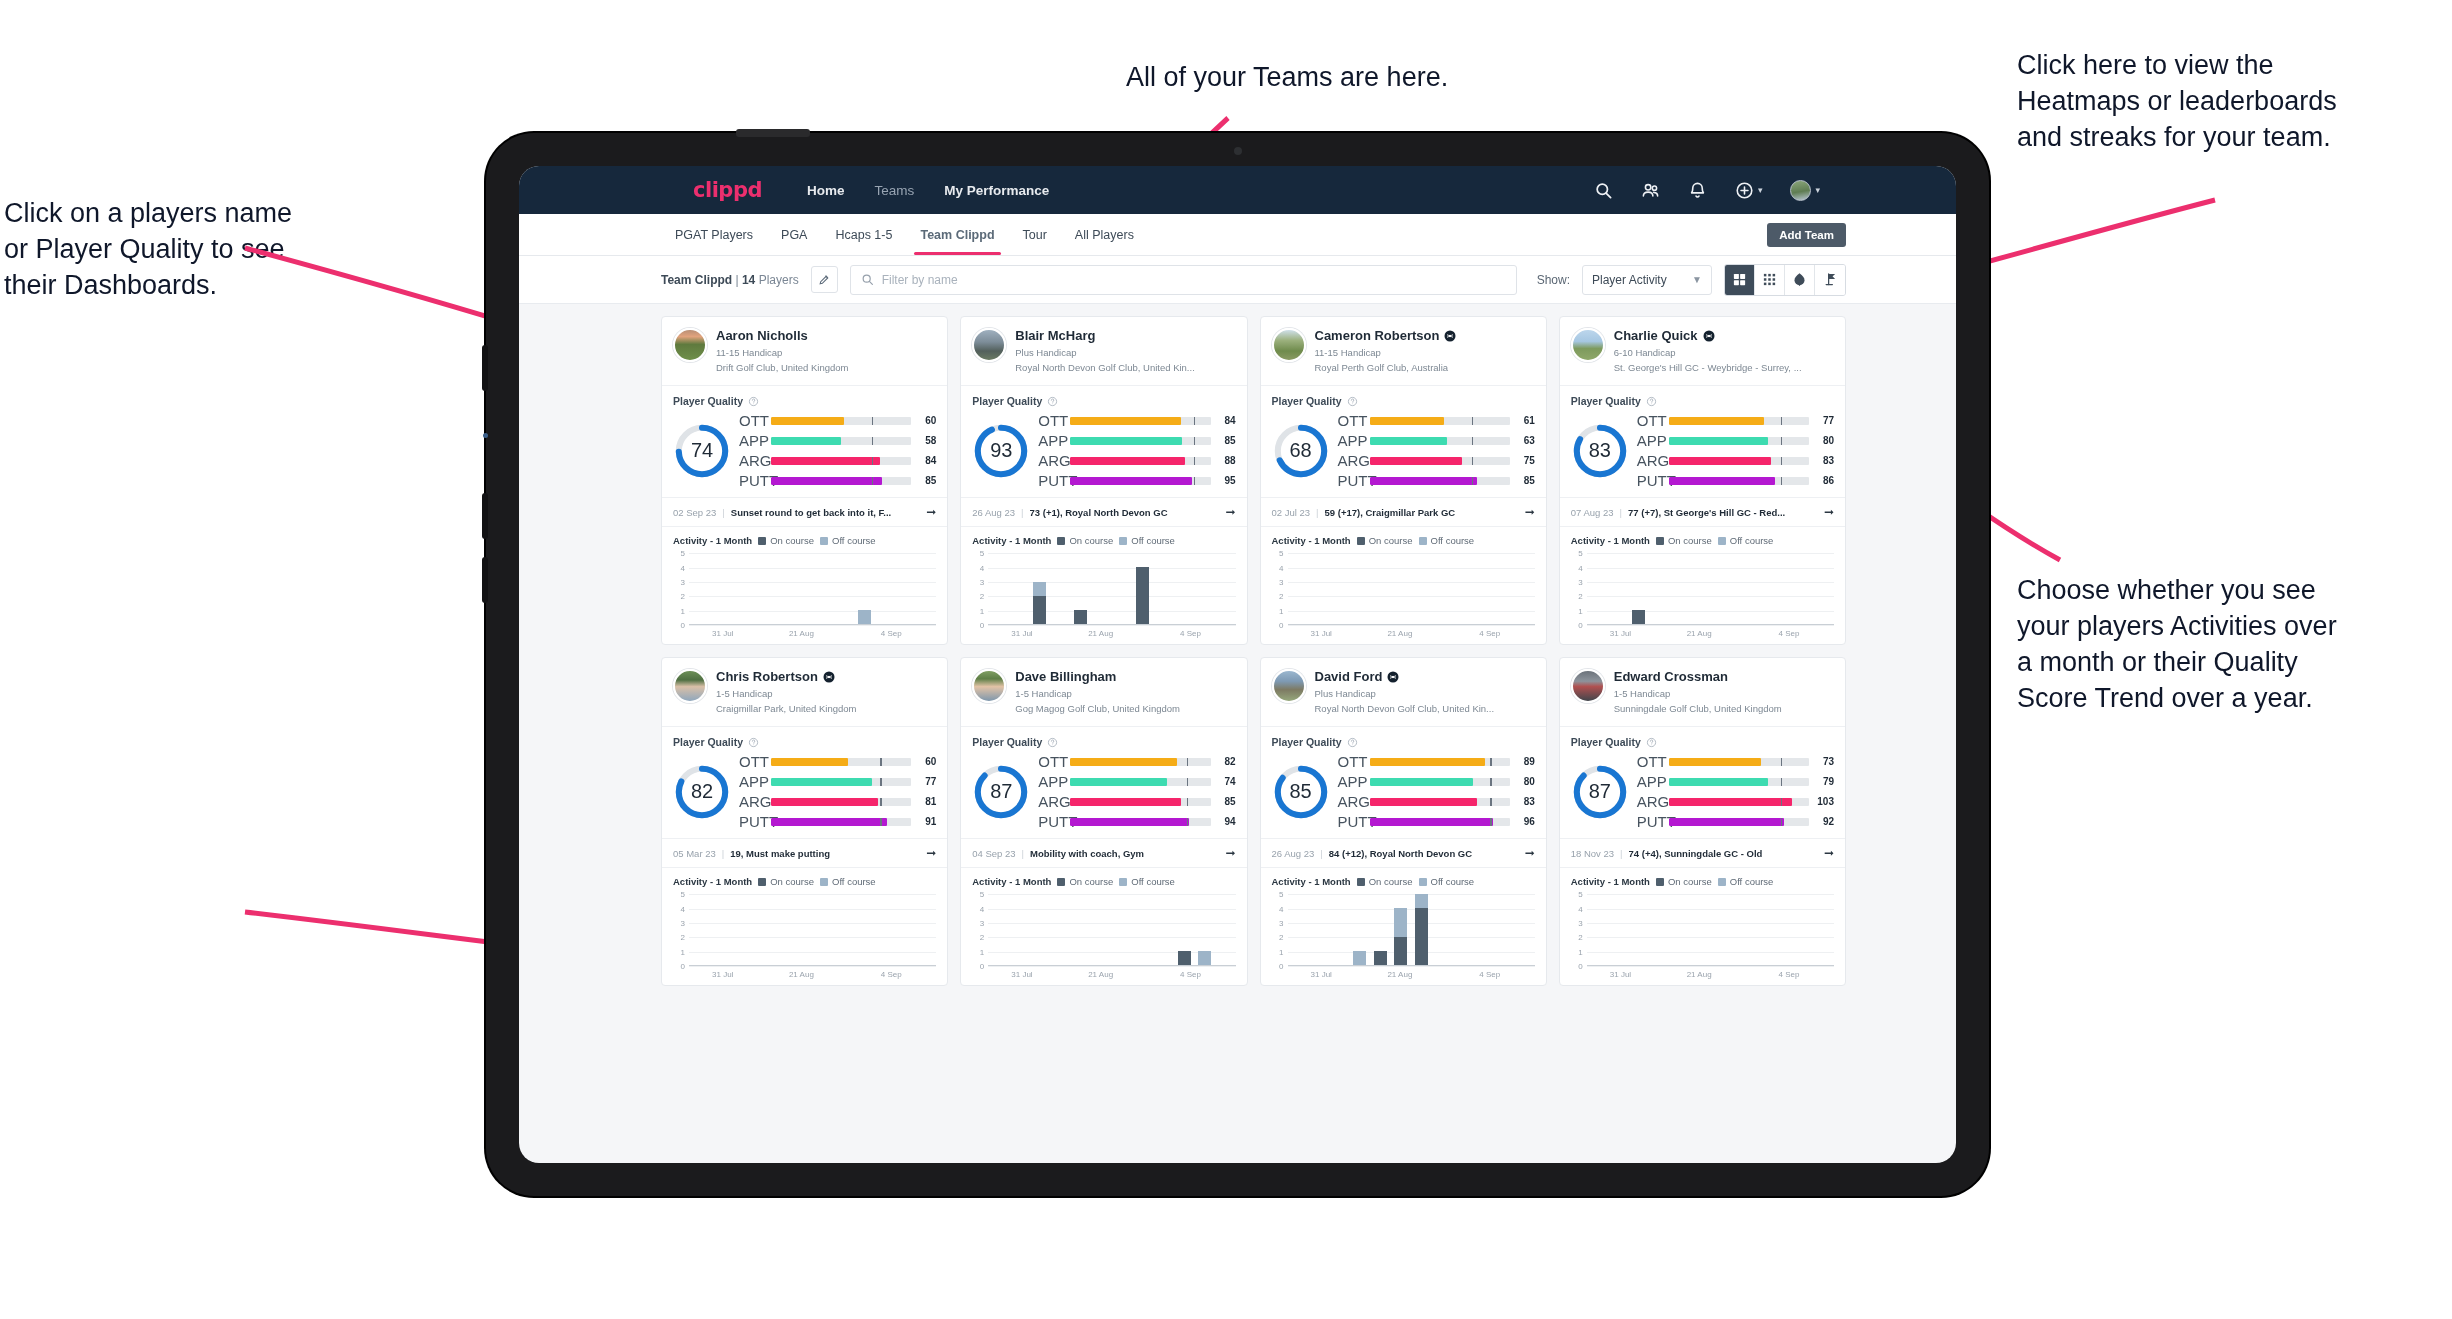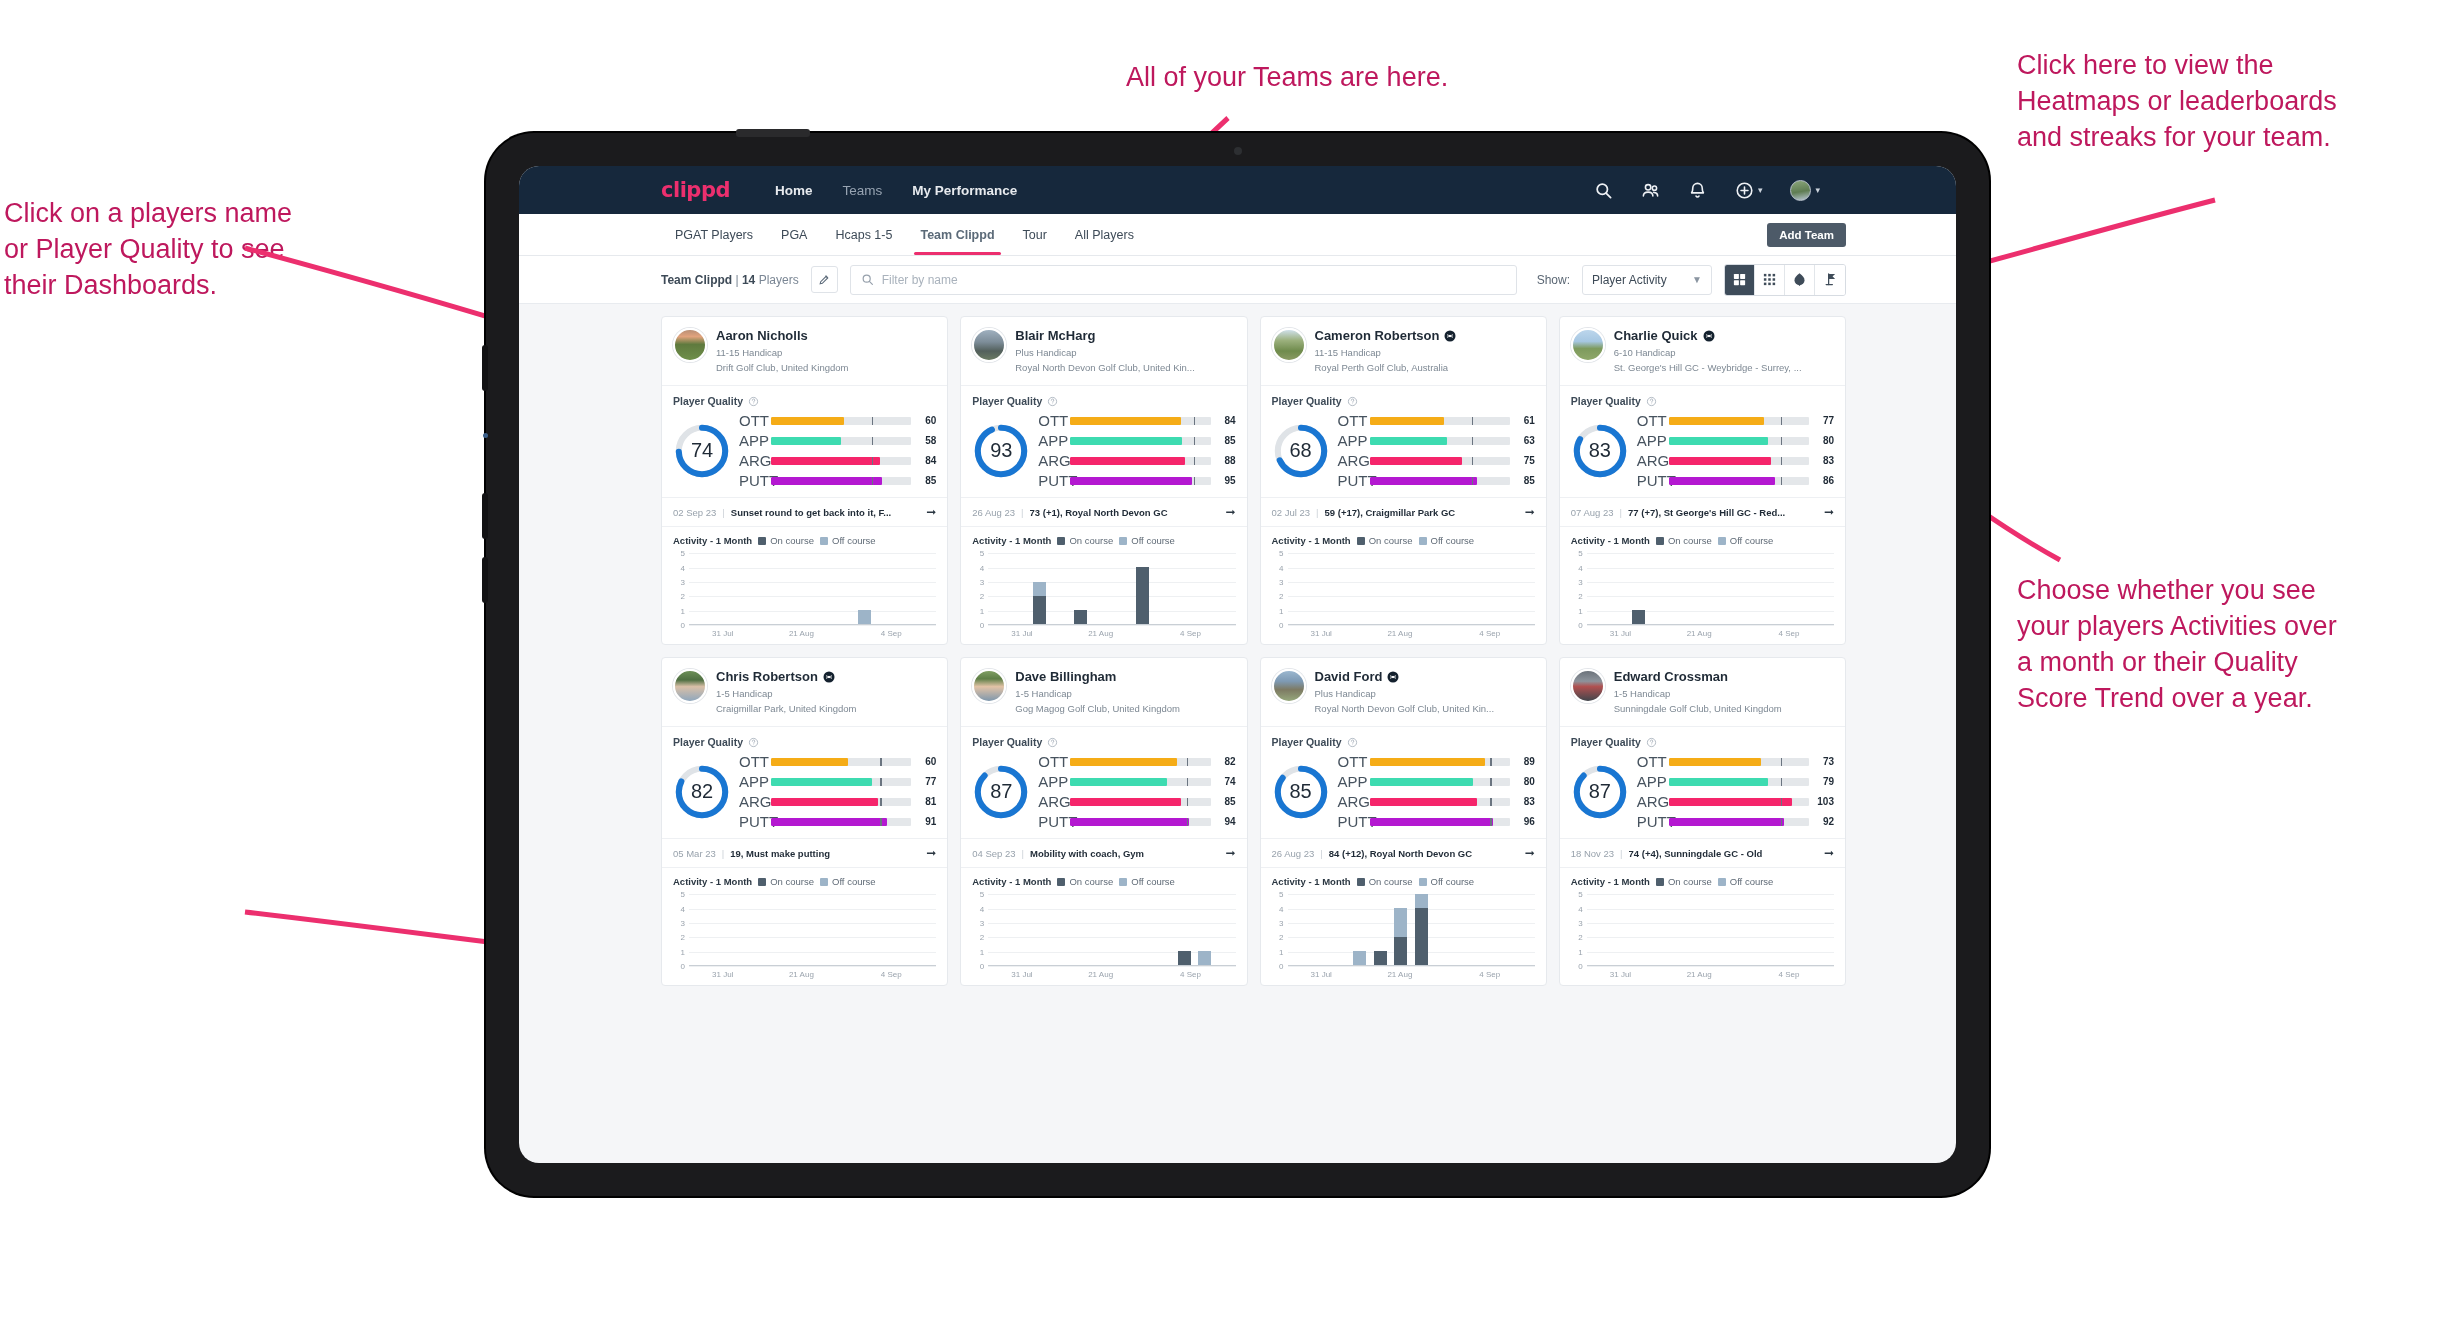--- a/index.html
+++ b/index.html
@@ -7,21 +7,21 @@
     width: 2452px; height: 1319px;
     background: #ffffff;
     font-family: "Liberation Sans", sans-serif;
     overflow: hidden;
   }
   .stage { position: relative; width: 2452px; height: 1319px; }
 
   
   .anno {
     position: absolute;
-    color: #be185d;
+    color: #0f172a;
     font-size: 27px;
     line-height: 1.33;
     font-family: "Liberation Sans", sans-serif;
     white-space: pre-line;
   }
   .arrow-svg { position: absolute; overflow: visible; pointer-events: none; }
 
   
   .tablet {
     position: absolute;
@@ -63,21 +63,21 @@
   }
 
   
   .navbar {
     height: 48px;
     background: #16283c;
     display: flex; align-items: center;
     padding: 0 26px 0 0;
     flex: none;
   }
-  .nav-left { display: flex; align-items: center; gap: 0; padding-left: 142px; }
+  .nav-left { display: flex; align-items: center; gap: 0; padding-left: 142px; margin-left: 32px; }
   .brand {
     color: #ec2f6e;
     font-size: 21px;
     font-weight: 700;
     letter-spacing: -0.5px;
     font-family: "DejaVu Sans", sans-serif;
     margin-right: 30px;
   }
   .nav-link {
     color: #e7eaee; font-size: 13.5px; font-weight: 600;

